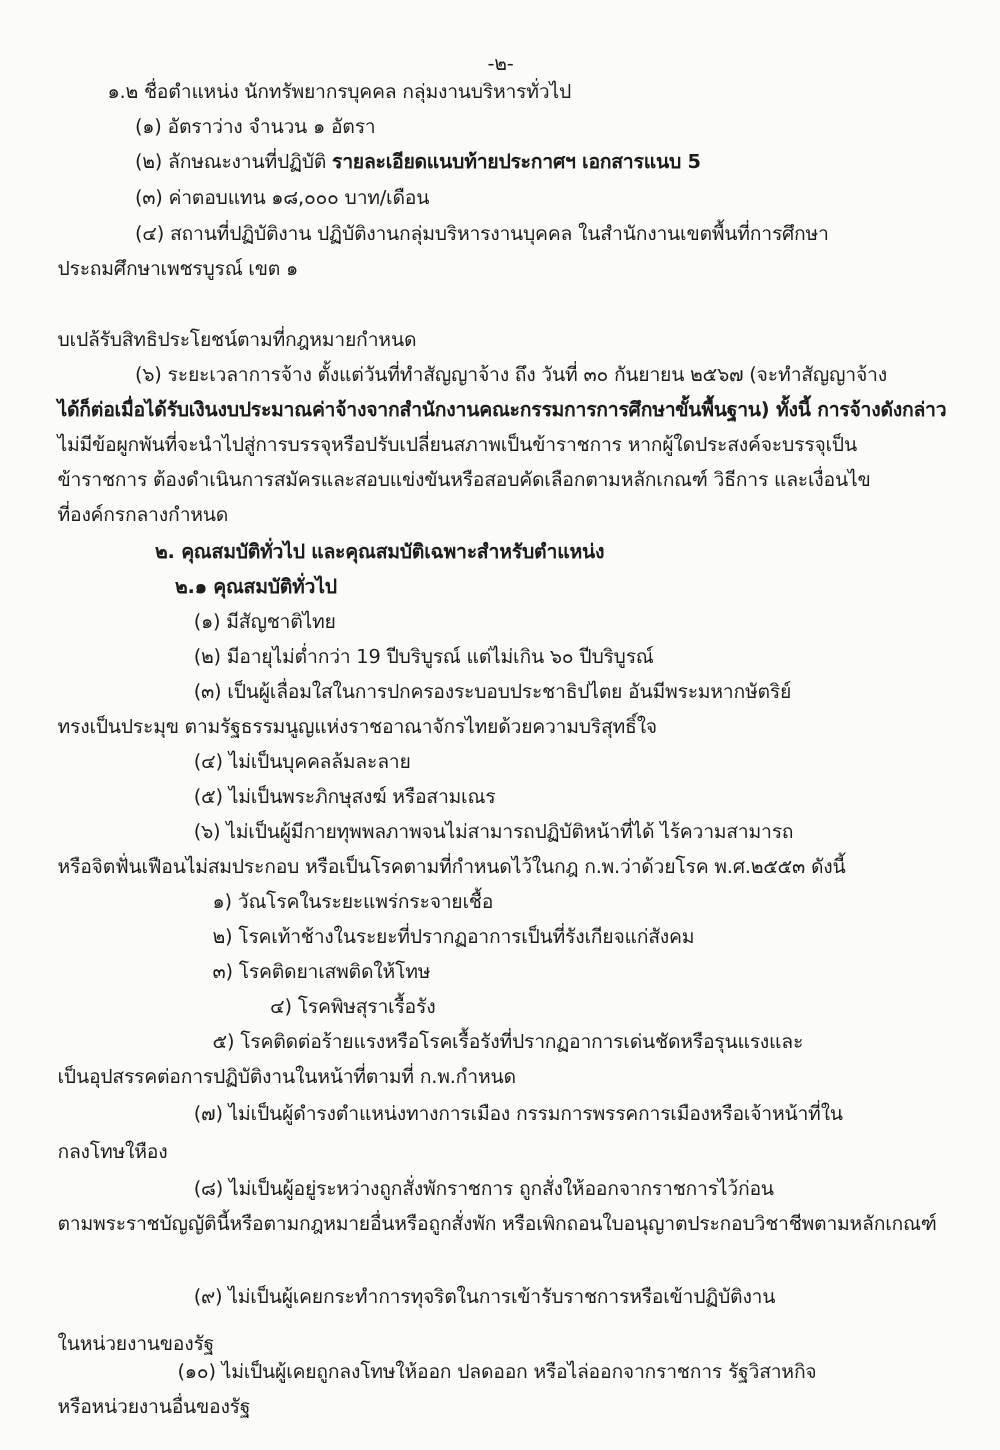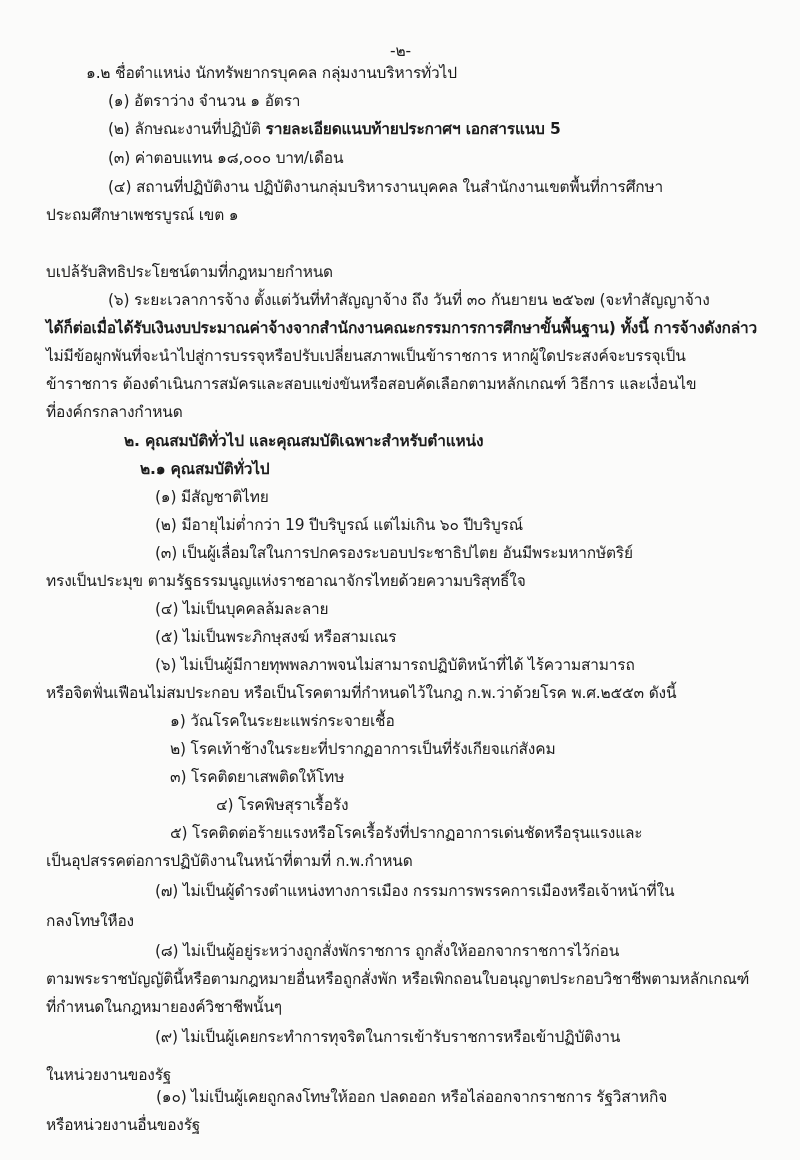--- a/index.html
+++ b/index.html
@@ -47,20 +47,19 @@
   <div class="ln" style="left:170px;top:738px;">๒) โรคเท้าช้างในระยะที่ปรากฏอาการเป็นที่รังเกียจแก่สังคม</div>
   <div class="ln" style="left:170px;top:766px;">๓) โรคติดยาเสพติดให้โทษ</div>
   <div class="ln" style="left:170px;top:794px;margin-left:46px;">๔) โรคพิษสุราเรื้อรัง</div>
   <div class="ln" style="left:170px;top:822px;">๕) โรคติดต่อร้ายแรงหรือโรคเรื้อรังที่ปรากฏอาการเด่นชัดหรือรุนแรงและ</div>
   <div class="ln" style="left:46px;top:850px;">เป็นอุปสรรคต่อการปฏิบัติงานในหน้าที่ตามที่ ก.พ.กำหนด</div>
 
   <div class="ln" style="left:155px;top:880px;text-align:right;">(๗)  ไม่เป็นผู้ดำรงตำแหน่งทางการเมือง กรรมการพรรคการเมืองหรือเจ้าหน้าที่ใน</div>
   <div class="ln" style="left:46px;top:910px;">กลงโทษใหือง</div>
   <div class="ln" style="left:155px;top:940px;">(๘) ไม่เป็นผู้อยู่ระหว่างถูกสั่งพักราชการ ถูกสั่งให้ออกจากราชการไว้ก่อน</div>
   <div class="ln" style="left:46px;top:968px;">ตามพระราชบัญญัตินี้หรือตามกฎหมายอื่นหรือถูกสั่งพัก หรือเพิกถอนใบอนุญาตประกอบวิชาชีพตามหลักเกณฑ์</div>
-  <div class="ln" style="left:46px;top:996px;">ที่กำหนดในกฎหมายองค์วิชาชีพนั้นๆ</div>
   <div class="ln" style="left:155px;top:1026px;">(๙) ไม่เป็นผู้เคยกระทำการทุจริตในการเข้ารับราชการหรือเข้าปฏิบัติงาน</div>
   <div class="ln" style="left:46px;top:1064px;">ในหน่วยงานของรัฐ</div>
-  <div class="ln" style="left:156px;top:1086px;">(๑๐) ไม่เป็นผู้เคยถูกลงโทษให้ออก ปลดออก หรือไล่ออกจากราชการ รัฐวิสาหกิจ</div>
+  <div class="ln" style="left:142px;top:1086px;">(๑๐) ไม่เป็นผู้เคยถูกลงโทษให้ออก ปลดออก หรือไล่ออกจากราชการ รัฐวิสาหกิจ</div>
   <div class="ln" style="left:46px;top:1114px;">หรือหน่วยงานอื่นของรัฐ</div>
 </div>
 
 <div class="page" style="pointer-events:none;"></div>
 
 </body></html>

